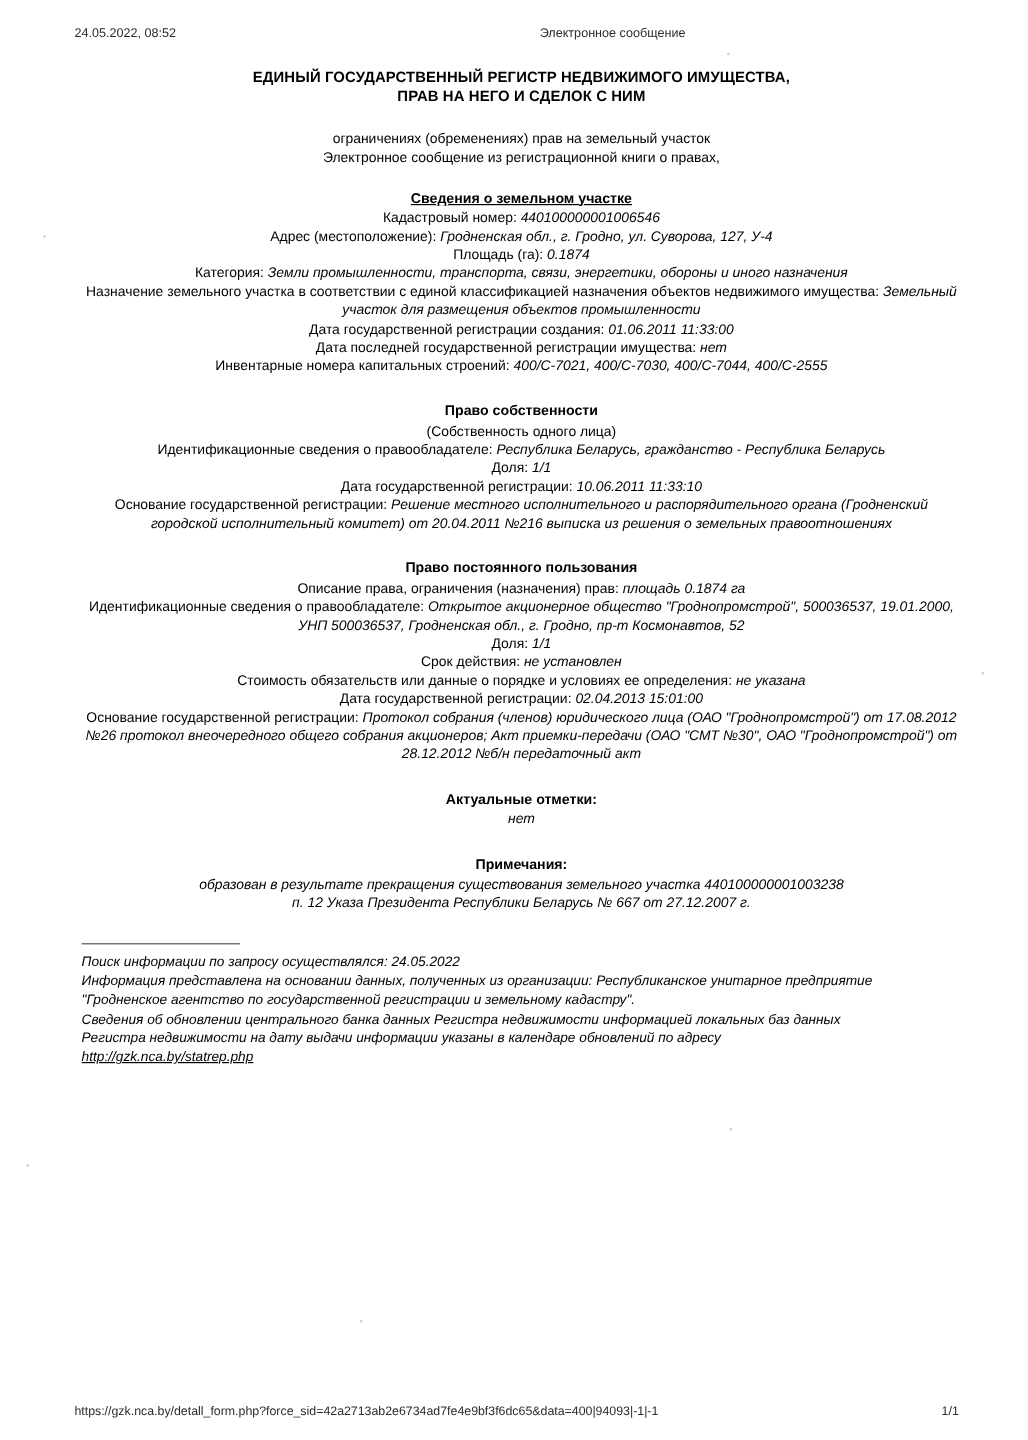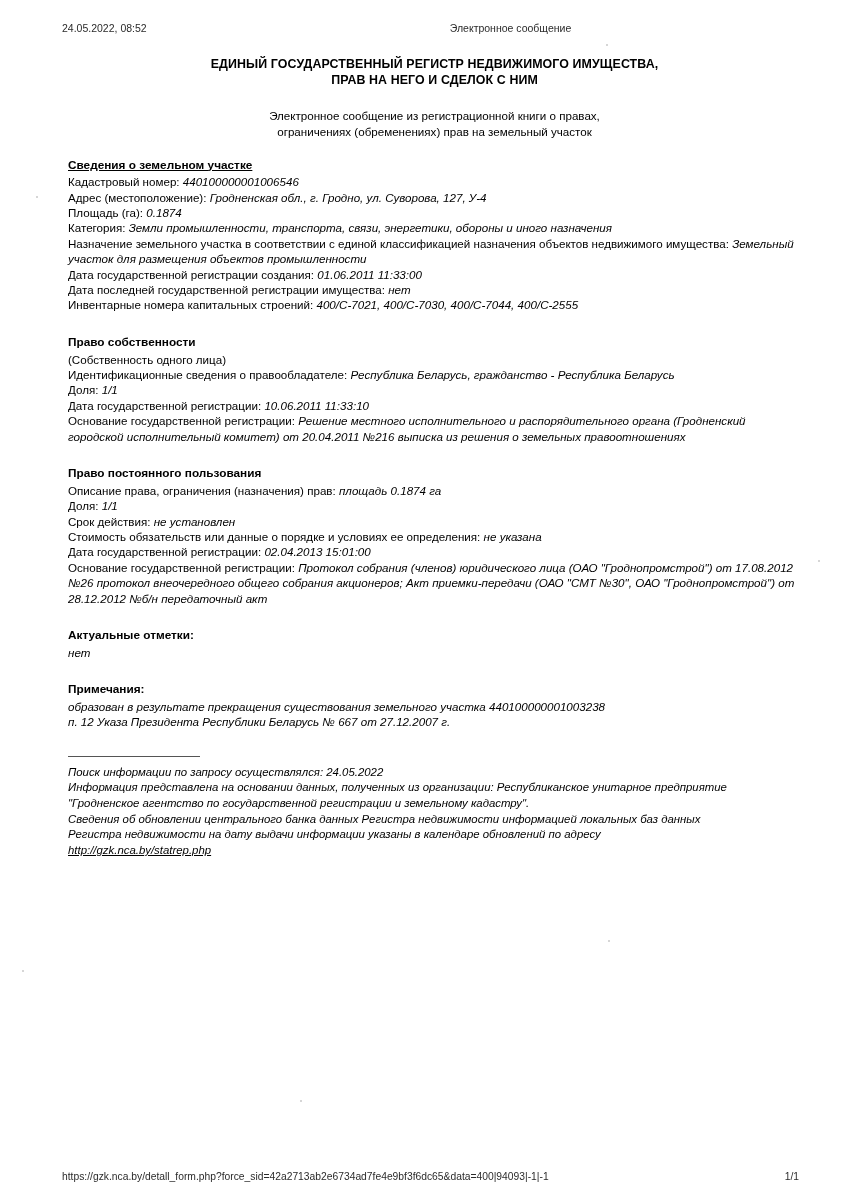--- a/index.html
+++ b/index.html
@@ -53,20 +53,21 @@
     line-height: 1.3;
   }
   .subtitle-block {
     text-align: center;
     margin-top: 20px;
     font-size: 11.6px;
     line-height: 1.35;
   }
   .section {
     margin-top: 18px;
+    text-align: center;
   }
   .section-title {
     font-weight: bold;
     text-decoration: underline;
     font-size: 11.8px;
     margin-bottom: 1px;
   }
   .section-title.no-underline {
     text-decoration: none;
   }
@@ -146,22 +147,22 @@
   </div>
 
   <div class="doc">
 
     <div class="title-block">
       <div>ЕДИНЫЙ ГОСУДАРСТВЕННЫЙ РЕГИСТР НЕДВИЖИМОГО ИМУЩЕСТВА,</div>
       <div>ПРАВ НА НЕГО И СДЕЛОК С НИМ</div>
     </div>
 
     <div class="subtitle-block">
+      <div>ограничениях (обременениях) прав на земельный участок</div>
       <div>Электронное сообщение из регистрационной книги о правах,</div>
-      <div>ограничениях (обременениях) прав на земельный участок</div>
     </div>
 
     <div class="section">
       <div class="section-title">Сведения о земельном участке</div>
 
       <div class="row">
         <span class="lbl">Кадастровый номер:</span>
         <span class="val">440100000001006546</span>
       </div>
       <div class="row">
@@ -215,20 +216,24 @@
         <span class="val">Решение местного исполнительного и распорядительного органа (Гродненский городской исполнительный комитет) от 20.04.2011 №216 выписка из решения о земельных правоотношениях</span>
       </div>
     </div>
 
     <div class="section gap-lg">
       <div class="section-title no-underline">Право постоянного пользования</div>
 
       <div class="row">
         <span class="lbl">Описание права, ограничения (назначения) прав:</span>
         <span class="val">площадь 0.1874 га</span>
+      </div>
+      <div class="row">
+        <span class="lbl">Идентификационные сведения о правообладателе:</span>
+        <span class="val">Открытое акционерное общество "Гроднопромстрой", 500036537, 19.01.2000, УНП 500036537, Гродненская обл., г. Гродно, пр-т Космонавтов, 52</span>
       </div>
       <div class="row">
         <span class="lbl">Доля:</span>
         <span class="val">1/1</span>
       </div>
       <div class="row">
         <span class="lbl">Срок действия:</span>
         <span class="val">не установлен</span>
       </div>
       <div class="row">

